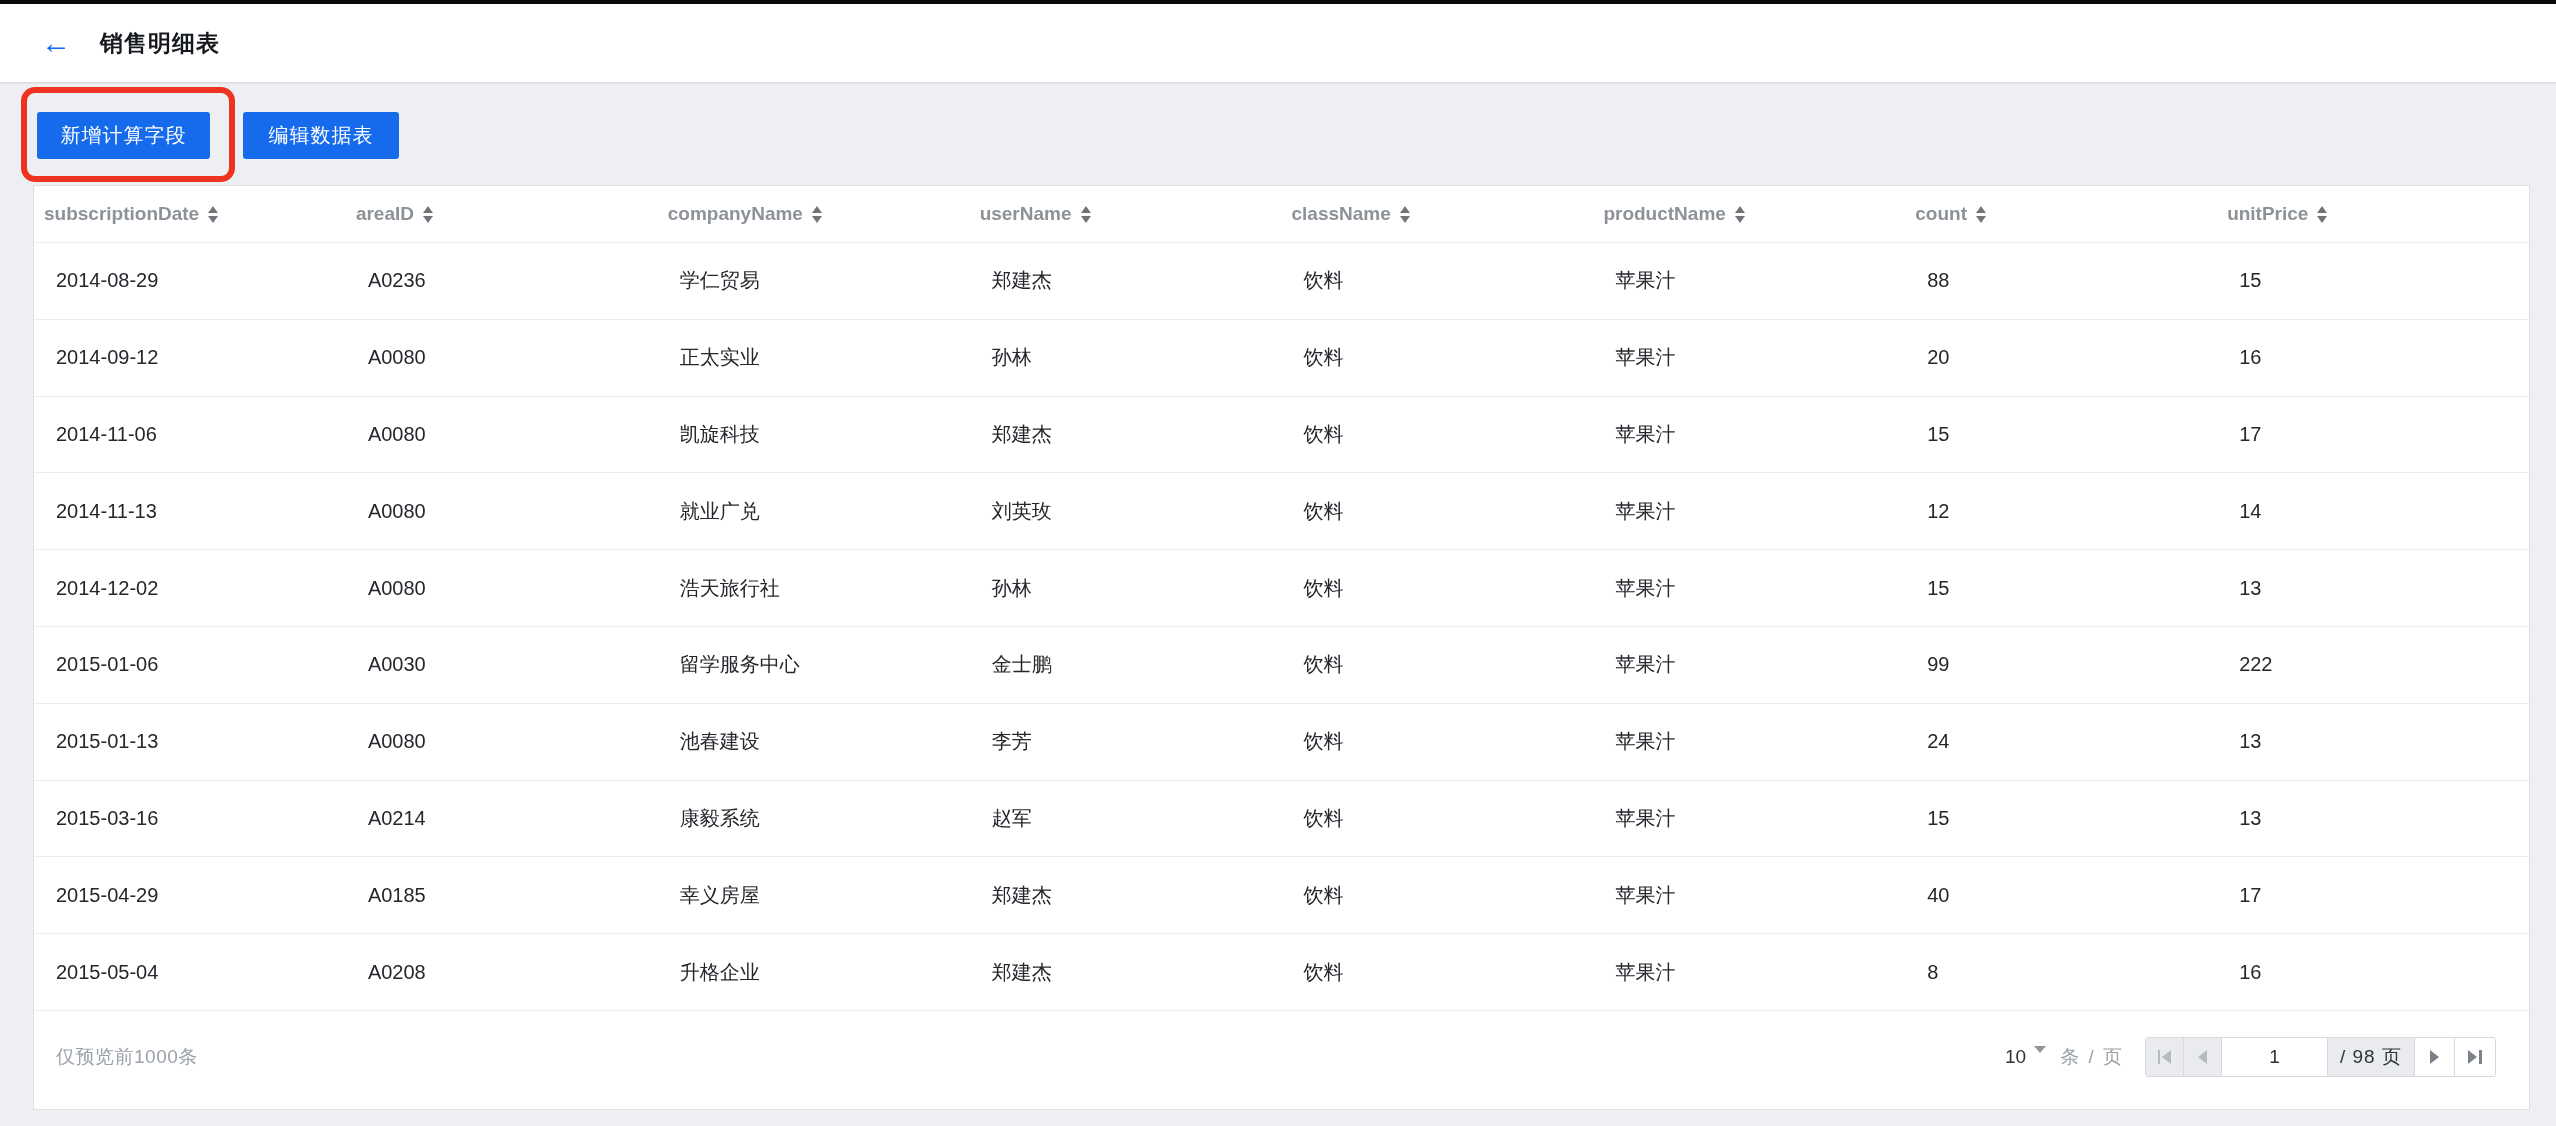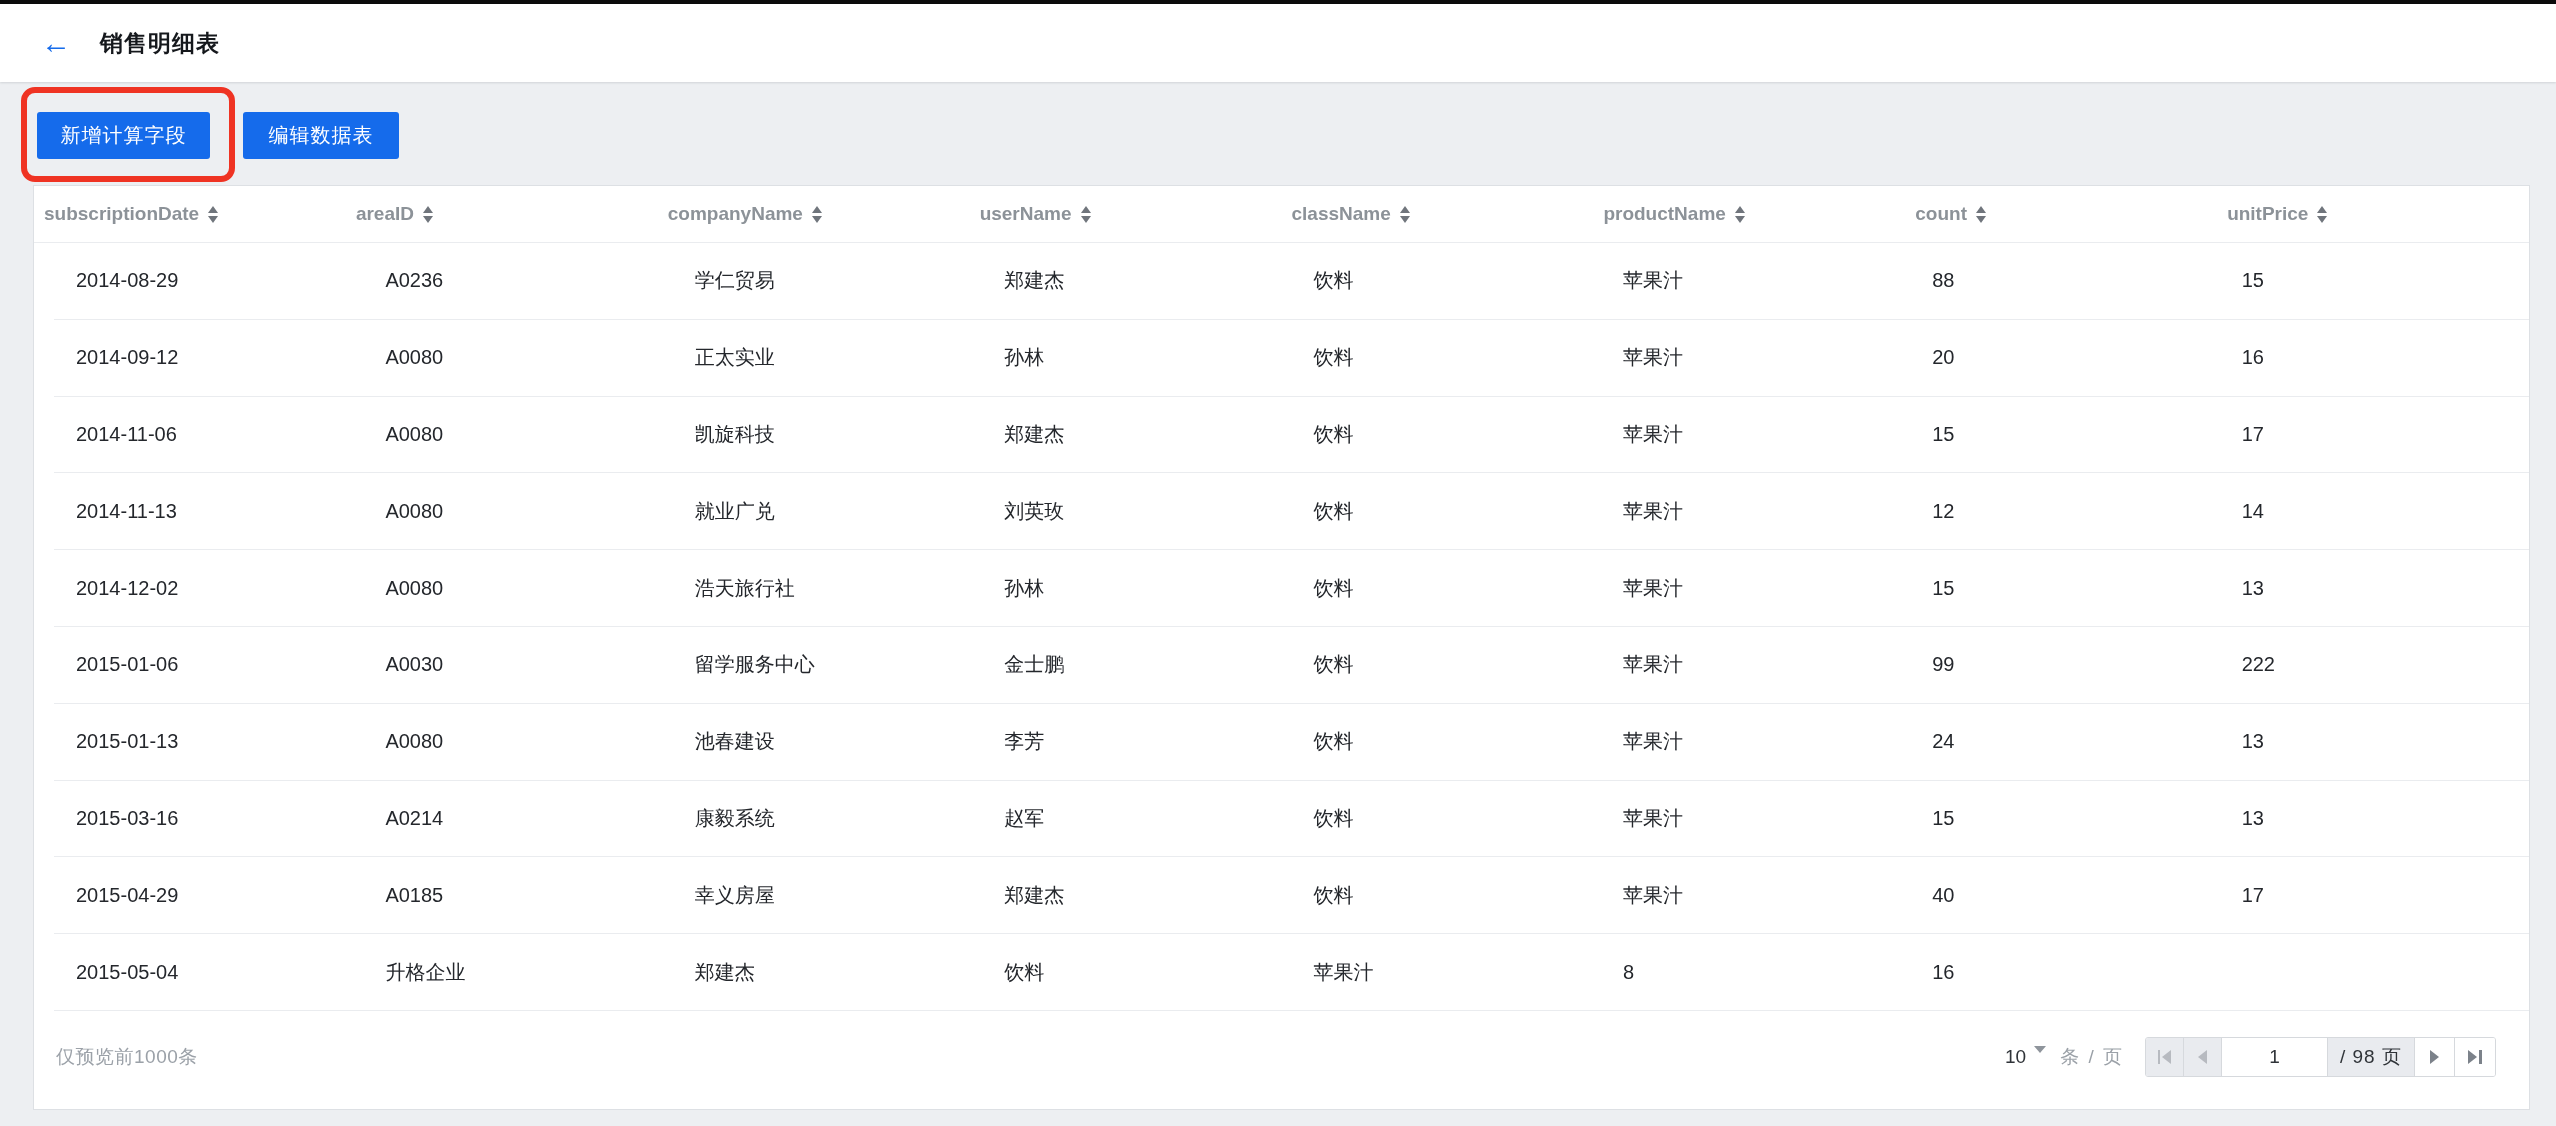--- a/index.html
+++ b/index.html
@@ -66,21 +66,21 @@
   .th{
     width:12.5%;display:flex;align-items:center;padding-left:10px;
     color:var(--header-text);font-size:19px;font-weight:bold;cursor:pointer;white-space:nowrap;
   }
   .sort{display:flex;flex-direction:column;align-items:center;margin-left:9px;gap:3px;}
   .sort i{display:block;width:0;height:0;border-left:5px solid transparent;border-right:5px solid transparent;}
   .sort .up{border-bottom:7px solid var(--icon-gray);}
   .sort .dn{border-top:7px solid var(--icon-gray);}
   .tbody{flex:none;display:flex;flex-direction:column;}
   .trow{
-    height:76.8px;display:flex;align-items:stretch;border-bottom:1px solid var(--row-border);margin-left:20px;
+    height:76.8px;display:flex;align-items:stretch;border-bottom:1px solid var(--row-border);
   }
   .td{
     width:12.5%;display:flex;align-items:center;padding-left:22px;
     color:var(--body-text);font-size:20px;white-space:nowrap;
   }
   
   .tfoot{
     flex:1;display:flex;align-items:center;justify-content:space-between;
     padding:0 33px 6px 22px;
   }
@@ -269,20 +269,21 @@
         <div class="td">A0185</div>
         <div class="td">幸义房屋</div>
         <div class="td">郑建杰</div>
         <div class="td">饮料</div>
         <div class="td">苹果汁</div>
         <div class="td">40</div>
         <div class="td">17</div>
       </div>
       <div class="trow">
         <div class="td">2015-05-04</div>
+        <div class="td">A0208</div>
         <div class="td">升格企业</div>
         <div class="td">郑建杰</div>
         <div class="td">饮料</div>
         <div class="td">苹果汁</div>
         <div class="td">8</div>
         <div class="td">16</div>
       </div>
     </div>
   <div class="tfoot">
     <span class="preview-note">仅预览前1000条</span>

